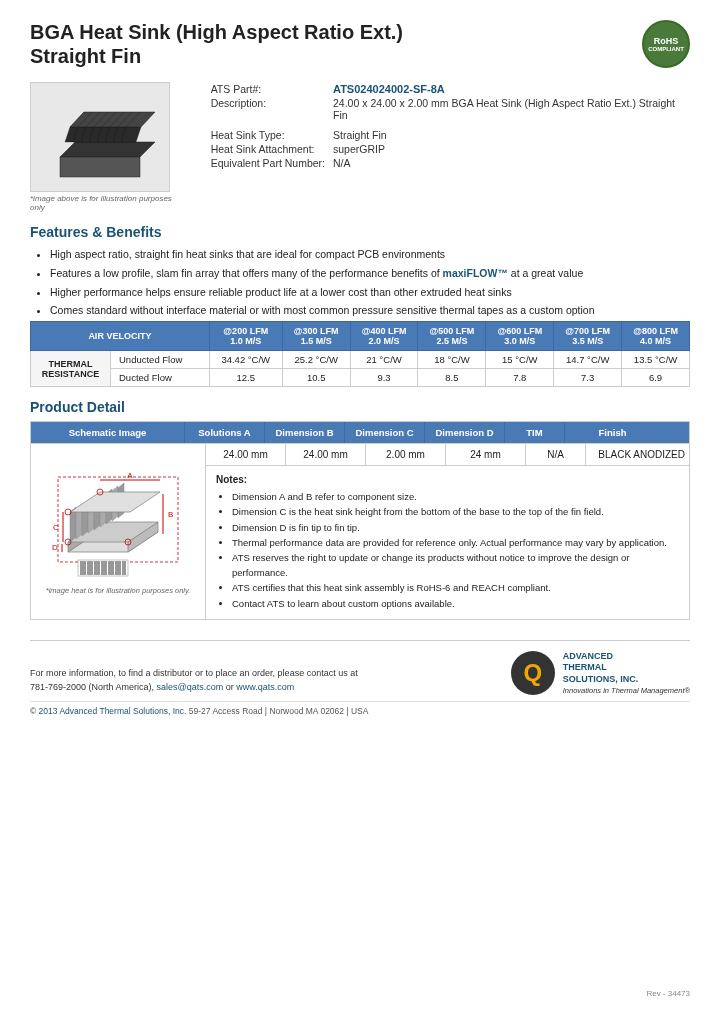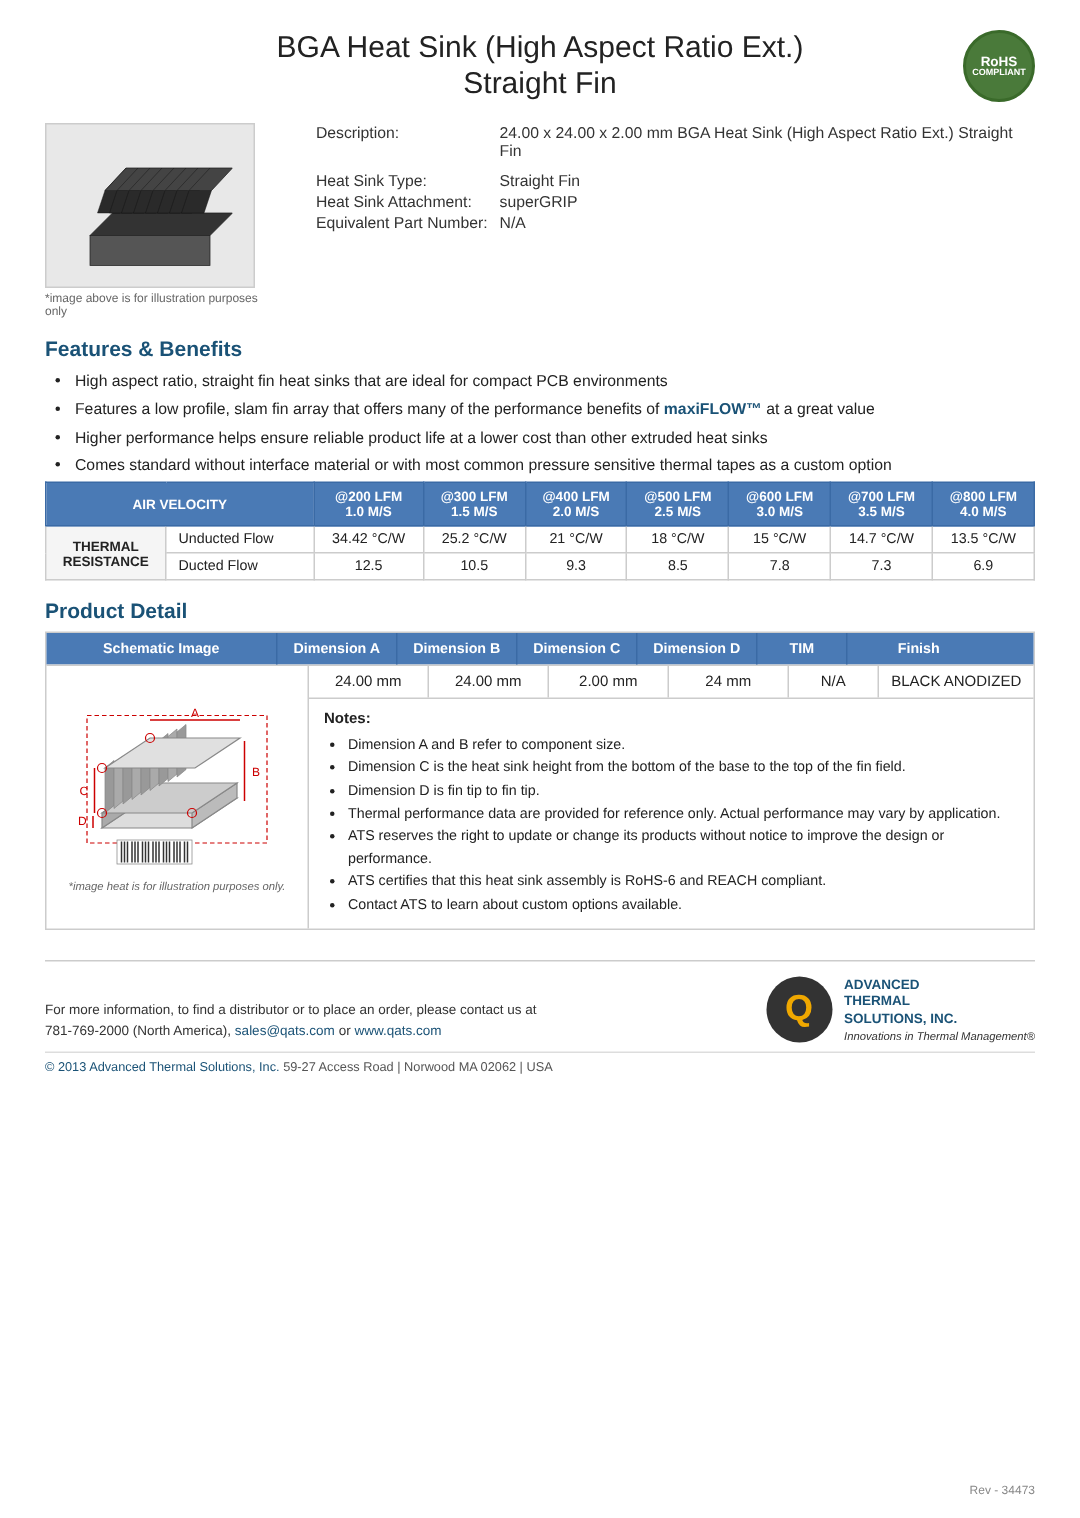--- a/index.html
+++ b/index.html
@@ -14,25 +14,24 @@
     .page {
       background: #fff;
       width: 720px;
       min-height: 1012px;
       padding: 20px 30px 20px 30px;
       position: relative;
     }
     
     .header-title {
       font-size: 20px;
-      font-weight: normal;
+      font-weight: bold;
       color: #222;
       line-height: 1.2;
       margin-bottom: 14px;
-      text-align: center;
     }
     .rohs-badge {
       position: absolute;
       top: 20px;
       right: 30px;
       width: 48px;
       height: 48px;
       border-radius: 50%;
       background: #4a7a3a;
       display: flex;
@@ -81,20 +80,21 @@
       font-weight: normal;
     }
     .product-details-table .value-col {
       color: #333;
     }
     .part-number-link { color: #1a5276; font-weight: bold; font-size: 11px; }
     .link-blue { color: #1a5276; }
     .image-note {
       font-size: 8px;
       color: #666;
+      font-style: italic;
       margin-top: 2px;
     }
 
     
     .section-header {
       color: #1a5276;
       font-size: 14px;
       font-weight: bold;
       margin: 12px 0 6px 0;
       border-bottom: none;
@@ -195,21 +195,21 @@
       border-bottom: 1px solid #ccc;
     }
     .pd-val-cell {
       border-right: 1px solid #ccc;
       padding: 5px 4px;
       text-align: center;
       font-size: 10px;
     }
     .pd-val-cell.w80 { width: 80px; }
     .pd-val-cell.w60 { width: 60px; }
-    .pd-val-cell.last { border-right: none; flex: 1; }
+    .pd-val-cell.last { border-right: none; flex: 1; text-align: right; }
 
     
     .notes-section {
       padding: 8px 10px;
       font-size: 9.5px;
     }
     .notes-section .notes-title {
       font-weight: bold;
       font-size: 10px;
       margin-bottom: 4px;
@@ -343,20 +343,26 @@
             <line x1="95" y1="20" x2="81" y2="35"></line>
           </g>
         </svg>
       </div>
       <div class="image-note">*image above is for illustration purposes only</div>
     </div>
 
     <div class="product-details-table">
       <table>
         <tbody>
+            <tr>
+          <td class="label-col">ATS Part#:</td>
+          <td class="value-col">
+            <span class="part-number-link">ATS024024002-SF-8A</span>
+          </td>
+        </tr>
         <tr>
           <td class="label-col">Description:</td>
           <td class="value-col">24.00 x 24.00 x 2.00 mm  BGA Heat Sink (High Aspect Ratio Ext.) Straight Fin</td>
         </tr>
         <tr>
               <td colspan="2" style="height:6px"></td>
             </tr>
         <tr>
           <td class="label-col">Heat Sink Type:</td>
           <td class="value-col link-blue">Straight Fin</td>
@@ -441,21 +447,21 @@
       </tr>
     </tbody>
   </table>
 
   <div class="section-header">Product Detail</div>
 
   <div class="product-detail-outer">
 
     <div class="product-detail-header-row">
       <div class="col-header col-schematic">Schematic Image</div>
-      <div class="col-header col-dim-a">Dimension A</div>
+      <div class="col-header col-dim-a">Solutions A</div>
       <div class="col-header col-dim-b">Dimension B</div>
       <div class="col-header col-dim-c">Dimension C</div>
       <div class="col-header col-dim-d">Dimension D</div>
       <div class="col-header col-tim">TIM</div>
       <div class="col-header col-finish">Finish</div>
     </div>
 
     <div class="product-detail-data-row">
 
       <div class="pd-schematic-cell">

